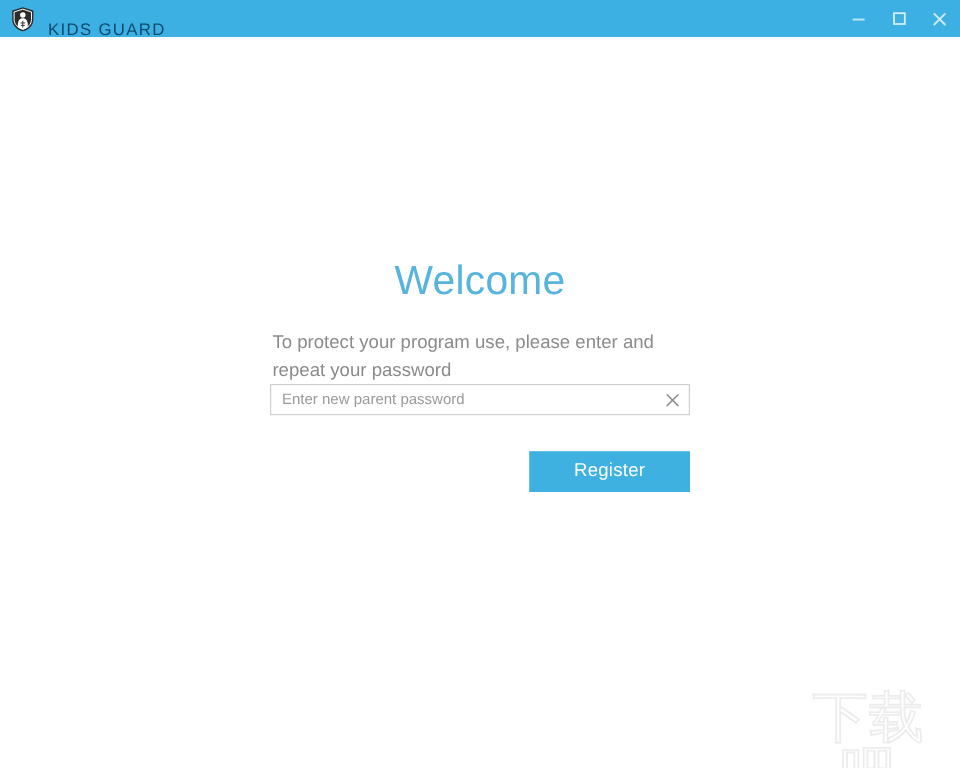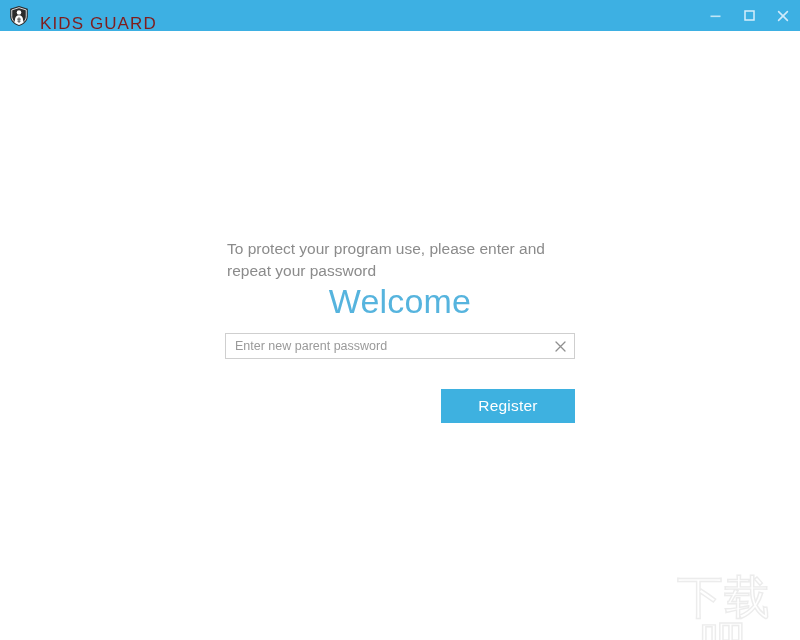--- a/index.html
+++ b/index.html
@@ -35,23 +35,23 @@
   #app-logo {
     width: 22px;
     height: 22px;
     margin-left: 8px;
     flex: 0 0 auto;
     display: block;
   }
 
   #app-title {
     margin-left: 10px;
-    font-size: 17px;
+    font-size: 14px;
     letter-spacing: 1.1px;
-    color: #7f1d1d;
+    color: #0c4a6e;
     font-family: "Liberation Sans", sans-serif;
     white-space: nowrap;
     margin-top: 16px;
   }
 
   #window-controls {
     position: absolute;
     right: 0;
     top: 0;
     height: 31px;
@@ -97,21 +97,20 @@
     margin-top: 22px;
     font-size: 15.5px;
     color: #8b8b8b;
     line-height: 1.45;
     text-align: left;
     padding-left: 2px;
   }
 
   .field-row {
     position: relative;
-    margin-top: 13px;
     height: 26px;
     border: 1px solid #cfcfcf;
     background: #ffffff;
     display: flex;
     align-items: center;
   }
   .field-row:first-of-type { margin-top: 22px; }
 
   .field-input {
     flex: 1 1 auto;
@@ -212,23 +211,23 @@
           <path d="M2.6 2.6 L11.4 11.4 M11.4 2.6 L2.6 11.4" stroke="#cfeafb" stroke-width="1.6" stroke-linecap="round"></path>
         </svg>
       </div>
     </div>
   </div>
 
   <div id="content">
 
     <div id="panel">
 
+      <div id="welcome-heading">Welcome</div>
+
       <div id="welcome-subtitle">To protect your program use, please enter and repeat your password</div>
-
-      <div id="welcome-heading">Welcome</div>
 
       <div class="field-row">
         <input class="field-input" type="text" placeholder="Enter new parent password" style="">
         <span class="clear-icon">
           <svg width="11" height="11" viewBox="0 0 11 11">
             <path d="M1 1 L10 10 M10 1 L1 10" stroke="#8f8f8f" stroke-width="1.3" stroke-linecap="round"></path>
           </svg>
         </span>
       </div>
 

